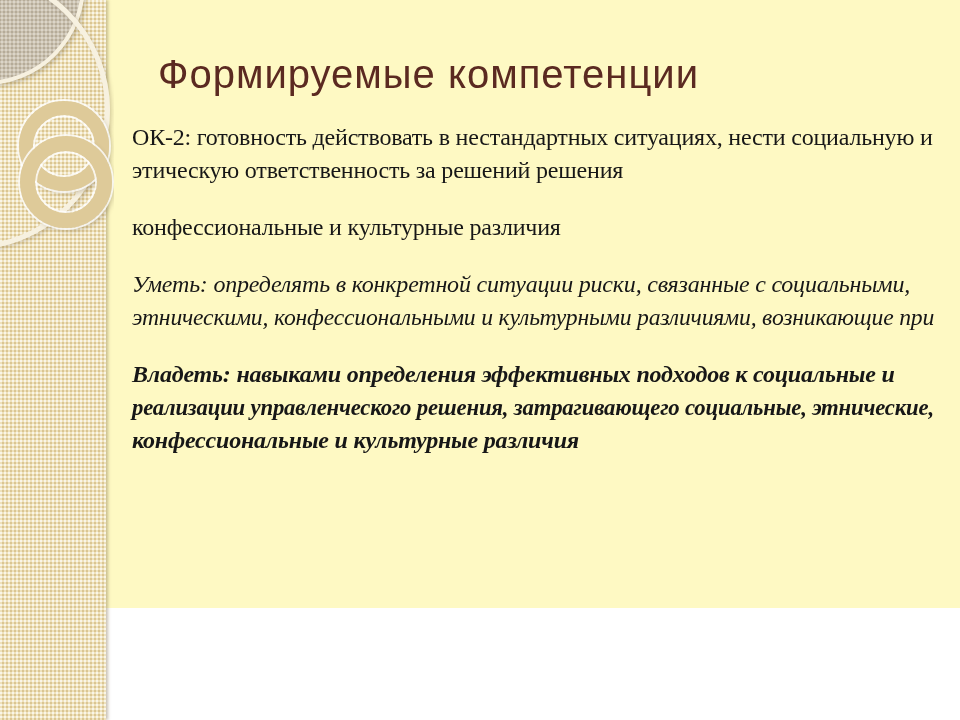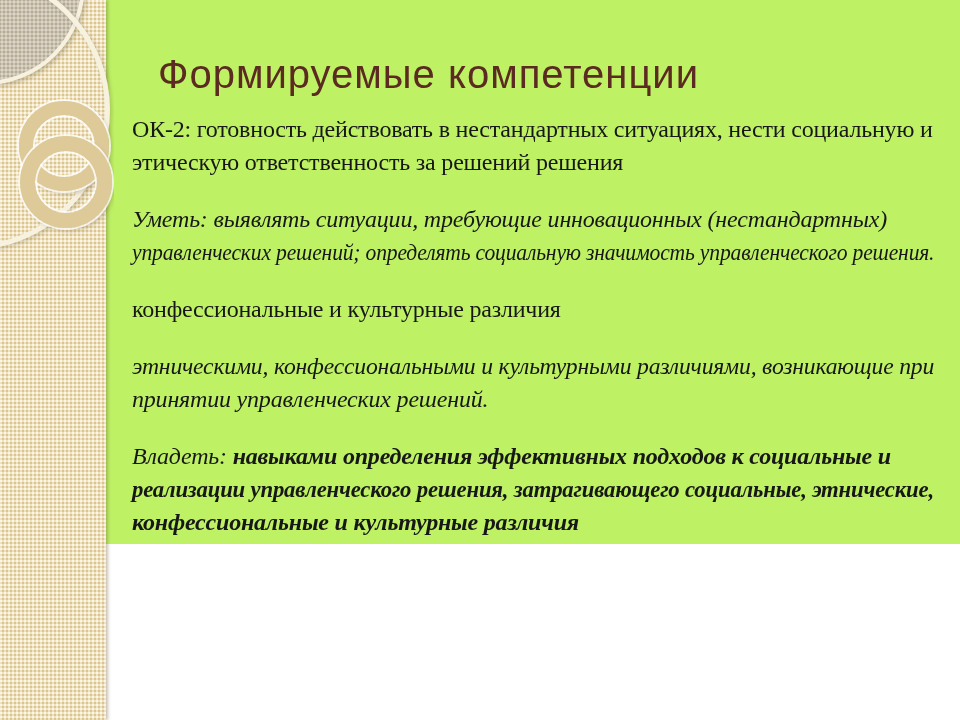--- a/index.html
+++ b/index.html
@@ -1,18 +1,18 @@
 <!DOCTYPE html>
 <html style="--title: #5b2a21; --body: #171717; --strip: #efe2bc; --ring: #deca99; --gray: #ccc3b1; --cream: #f7f1e0;"><head>
 <meta charset="utf-8">
 <style>
   html,body{margin:0;padding:0;}
   body{width:960px;height:720px;overflow:hidden;background:#ffffff;
        font-family:"Liberation Serif",serif;}
-  .slide{position:relative;width:960px;height:544px;background:#bef264;}
+  .slide{position:relative;width:960px;height:608px;background:#fef9c3;}
 
   
   .strip-bg{
     position:absolute;left:0;top:0;width:106px;height:720px;
     background-color:var(--strip,#efe2bc);
     background-image:
       radial-gradient(circle at 1px 1px, rgba(255,255,255,.65) .9px, transparent 1.2px),
       radial-gradient(circle at 3px 3px, rgba(198,168,104,.5) .9px, transparent 1.2px);
     background-size:4px 4px;
     box-shadow:2px 0 3px rgba(110,92,58,.38);
@@ -48,28 +48,28 @@
   }
 
   
   .content{position:absolute;left:0;top:0;width:960px;height:720px;padding-left:132px;box-sizing:border-box;}
   .title{
     margin:52px 0 0 26px;
     font-family:"Liberation Sans",sans-serif;
     font-size:40px;font-weight:400;letter-spacing:1px;
     color:var(--title,#5b2a21);
   }
-  .body-text{margin-top:16px;width:806px;}
+  .body-text{margin-top:24px;width:806px;}
   .para{margin:0 0 24px 0;color:var(--body,#171717);}
   .para:last-child{margin-bottom:0;}
   .line{white-space:nowrap;width:max-content;line-height:33px;}
   .roman{font-size:24px;letter-spacing:-0.2px;}
   .ital{font-size:24px;font-style:italic;letter-spacing:-0.2px;}
   .b{font-weight:bold;}
-  .lead{font-weight:normal;}
+  .lead{font-weight:bold;}
 </style>
 </head>
 <body>
 
 <div class="slide">
 
   <div class="strip-bg"></div>
   <div class="deco">
     <div class="circle disc"></div>
     <div class="circle bigring"></div>
@@ -80,32 +80,28 @@
   <main class="content">
     <h1 class="title">Формируемые компетенции</h1>
 
     <div class="body-text">
 
       <div class="para roman">
         <div class="line">ОК-2: готовность действовать в нестандартных ситуациях, нести социальную и</div>
         <div class="line">этическую ответственность за решений решения</div>
       </div>
 
-      <div class="para ital">
-        <div class="line">Уметь: выявлять ситуации, требующие инновационных (нестандартных)</div>
-        <div class="line" style="transform-origin: left top; transform: scaleX(0.900112);">управленческих решений; определять социальную значимость управленческого решения.</div>
-      </div>
 
       <div class="para roman">
         <div class="line">конфессиональные и культурные различия</div>
       </div>
 
       <div class="para ital">
+        <div class="line">Уметь: определять в конкретной ситуации риски, связанные с социальными,</div>
         <div class="line" style="transform-origin: left top; transform: scaleX(0.98647);">этническими, конфессиональными и культурными различиями, возникающие при</div>
-        <div class="line">принятии управленческих решений.</div>
       </div>
 
       <div class="para ital">
         <div class="line"><span class="lead">Владеть: </span><span class="b">навыками определения эффективных подходов к социальные и</span></div>
         <div class="line b" style="transform-origin: left top; transform: scaleX(0.946871);">реализации управленческого решения, затрагивающего социальные, этнические,</div>
         <div class="line b">конфессиональные и культурные различия</div>
       </div>
 
     </div>
   </main>

